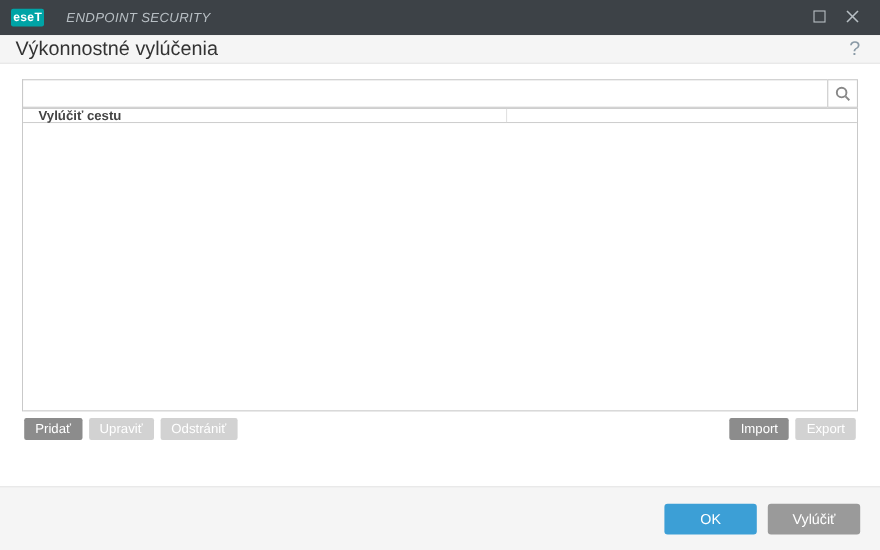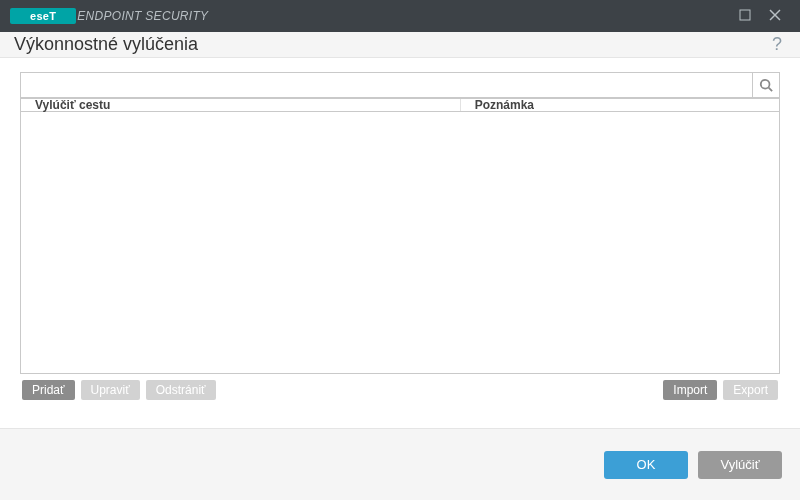--- a/index.html
+++ b/index.html
@@ -4,21 +4,21 @@
 <style>
   * { box-sizing: border-box; margin: 0; padding: 0; font-family: "Segoe UI", Arial, sans-serif; }
   body { width: 800px; height: 500px; background: #ffffff; overflow: hidden; }
   .titlebar {
     height: 32px; background: #3d4247; color: #d9dcdf;
     display: flex; align-items: center; padding: 0 10px;
     font-size: 12px; letter-spacing: .3px;
   }
   .brand-logo {
     background: #00a4a6; color: #fff; font-weight: 700; font-size: 11px;
-    padding: 2px 20px; border-radius: 2px; margin-right: 1px;
+    padding: 2px 2px; border-radius: 2px; margin-right: 20px;
   }
   .brand-text { color: #b8bfc4; font-weight: 400; font-style: italic; }
   .titlebar-spacer { flex: 1; }
   .win-btn { width: 30px; text-align: center; color: #b8bfc4; cursor: pointer; }
   .subheader {
     height: 26px; background: #f5f5f5; border-bottom: 1px solid #e5e5e5;
     display: flex; align-items: center; padding: 0 14px;
     font-size: 18px; color: #333;
   }
   .subheader-spacer { flex: 1; }
@@ -47,21 +47,21 @@
     display: flex; align-items: center; gap: 6px;
     padding: 6px 2px;
   }
   .toolbar-spacer { flex: 1; }
   .btn-sm {
     font-size: 12px; color: #fff; background: #8c8c8c;
     border: none; padding: 3px 10px; border-radius: 2px; cursor: pointer;
   }
   .btn-sm.disabled { background: #d2d2d2; color: #fff; cursor: default; }
   .footer {
-    position: absolute; bottom: 0; left: 0; right: 0; height: 72px;
+    position: absolute; bottom: 0; left: 0; right: 0; height: 58px;
     background: #f5f5f5; border-top: 1px solid #e5e5e5;
     display: flex; align-items: center; justify-content: flex-end;
     padding: 0 18px; gap: 10px;
   }
   .btn {
     min-width: 84px; height: 28px; border-radius: 3px; border: none;
     font-size: 13px; cursor: pointer;
   }
   .btn-primary { background: #3c9fd6; color: #fff; }
   .btn-secondary { background: #9a9a9a; color: #fff; }
@@ -100,21 +100,20 @@
       <svg class="mag" viewBox="0 0 16 16">
         <circle cx="7" cy="7" r="5"></circle>
           <line x1="11" y1="11" x2="15" y2="15"></line>
       </svg>
     </div>
   </div>
 
   <div class="table-wrap">
     <div class="thead">
       <div class="th col1">Vylúčiť cestu</div>
-      <div class="th col2">Poznámka</div>
     </div>
     <div class="tbody"></div>
   </div>
 
   <div class="toolbar">
     <button class="btn-sm">Pridať</button>
     <button class="btn-sm disabled">Upraviť</button>
     <button class="btn-sm disabled">Odstrániť</button>
     <div class="toolbar-spacer"></div>
     <button class="btn-sm">Import</button>

